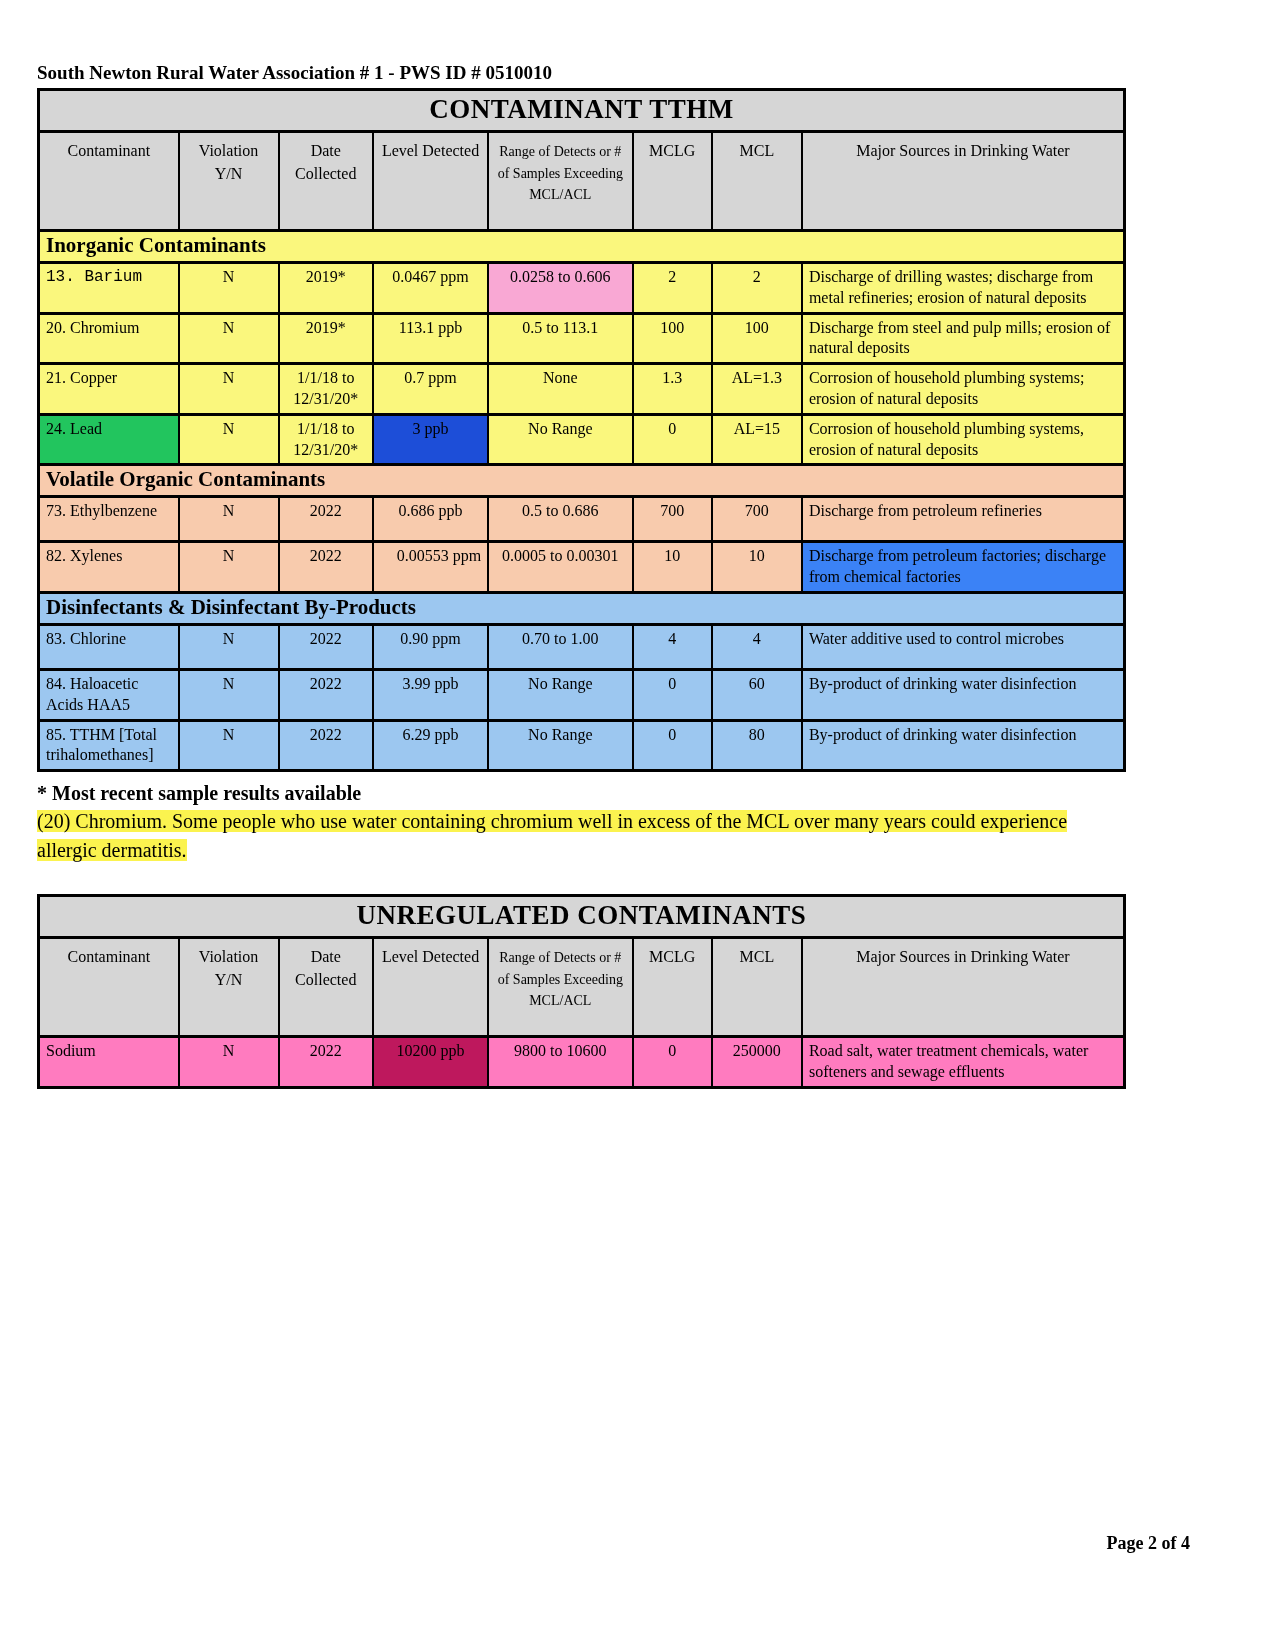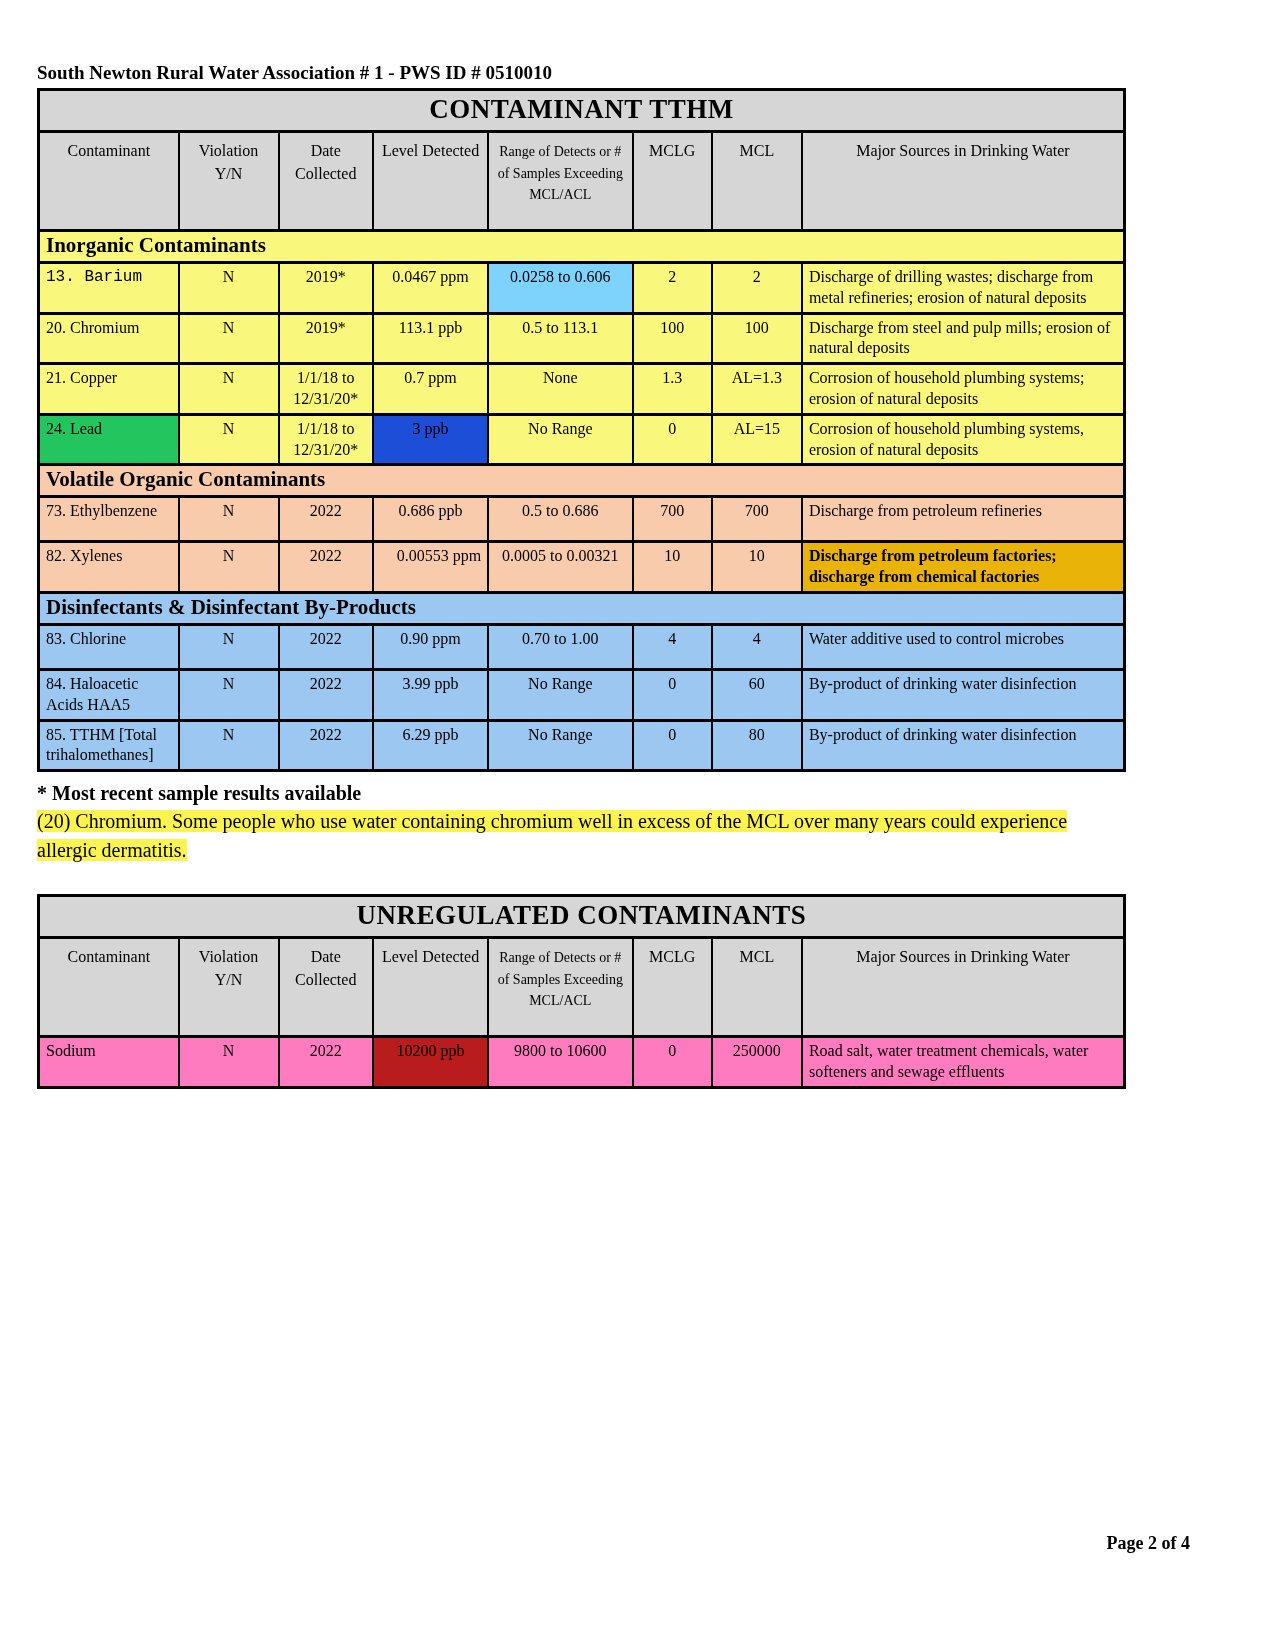--- a/index.html
+++ b/index.html
@@ -133,21 +133,21 @@
     </thead>
     <tbody data-table="contaminant_table.sections">
         <tr>
           <td colspan="8" class="section-header" style="background: rgb(250, 247, 125);">Inorganic Contaminants</td>
         </tr>
         <tr class="data-row">
           <td class="cell-0" style="background: rgb(250, 247, 125); font-family: Liberation Mono, monospace;">13. Barium</td>
           <td class="cell-1" style="background: rgb(250, 247, 125);">N</td>
           <td class="cell-2" style="background: rgb(250, 247, 125);">2019*</td>
           <td class="cell-3" style="background: rgb(250, 247, 125);">0.0467 ppm</td>
-          <td class="cell-4" style="background: #7dd3fc;">0.0258 to 0.606</td>
+          <td class="cell-4" style="background: #f9a8d4;">0.0258 to 0.606</td>
           <td class="cell-5" style="background: rgb(250, 247, 125);">2</td>
           <td class="cell-6" style="background: rgb(250, 247, 125);">2</td>
           <td class="cell-7" style="background: rgb(250, 247, 125);">Discharge of drilling wastes; discharge from metal refineries; erosion of natural deposits</td>
         </tr>
         <tr class="data-row">
           <td class="cell-0" style="background: rgb(250, 247, 125);">20. Chromium</td>
           <td class="cell-1" style="background: rgb(250, 247, 125);">N</td>
           <td class="cell-2" style="background: rgb(250, 247, 125);">2019*</td>
           <td class="cell-3" style="background: rgb(250, 247, 125);">113.1 ppb</td>
           <td class="cell-4" style="background: rgb(250, 247, 125);">0.5 to 113.1</td>
@@ -186,24 +186,24 @@
           <td class="cell-4" style="background: rgb(248, 203, 173);">0.5 to 0.686</td>
           <td class="cell-5" style="background: rgb(248, 203, 173);">700</td>
           <td class="cell-6" style="background: rgb(248, 203, 173);">700</td>
           <td class="cell-7" style="background: rgb(248, 203, 173);">Discharge from petroleum refineries</td>
         </tr>
         <tr class="data-row">
           <td class="cell-0" style="background: rgb(248, 203, 173);">82. Xylenes</td>
           <td class="cell-1" style="background: rgb(248, 203, 173);">N</td>
           <td class="cell-2" style="background: rgb(248, 203, 173);">2022</td>
           <td class="cell-3" style="background: rgb(248, 203, 173); text-align: right;">0.00553 ppm</td>
-          <td class="cell-4" style="background: rgb(248, 203, 173);">0.0005 to 0.00321</td>
+          <td class="cell-4" style="background: rgb(248, 203, 173);">0.0005 to 0.00301</td>
           <td class="cell-5" style="background: rgb(248, 203, 173);">10</td>
           <td class="cell-6" style="background: rgb(248, 203, 173);">10</td>
-          <td class="cell-7" style="background: #eab308; font-weight: bold;">Discharge from petroleum factories; discharge from chemical factories</td>
+          <td class="cell-7" style="background: #3b82f6;">Discharge from petroleum factories; discharge from chemical factories</td>
         </tr>
         <tr>
           <td colspan="8" class="section-header" style="background: rgb(156, 199, 240);">Disinfectants &amp; Disinfectant By-Products</td>
         </tr>
         <tr class="data-row">
           <td class="cell-0" style="background: rgb(156, 199, 240);">83. Chlorine</td>
           <td class="cell-1" style="background: rgb(156, 199, 240);">N</td>
           <td class="cell-2" style="background: rgb(156, 199, 240);">2022</td>
           <td class="cell-3" style="background: rgb(156, 199, 240); margin-left: 32px;">0.90 ppm</td>
           <td class="cell-4" style="background: rgb(156, 199, 240);">0.70 to 1.00</td>
@@ -264,21 +264,21 @@
         <th>MCLG</th>
         <th>MCL</th>
         <th>Major Sources in Drinking Water</th>
       </tr>
     </thead>
     <tbody>
         <tr class="data-row">
           <td class="cell-0" style="background: rgb(255, 123, 191);">Sodium</td>
           <td class="cell-1" style="background: rgb(255, 123, 191);">N</td>
           <td class="cell-2" style="background: rgb(255, 123, 191);">2022</td>
-          <td class="cell-3" style="background: #b91c1c; margin-left: 21px;">10200 ppb</td>
+          <td class="cell-3" style="background: #be185d; margin-left: 21px;">10200 ppb</td>
           <td class="cell-4" style="background: rgb(255, 123, 191);">9800 to 10600</td>
           <td class="cell-5" style="background: rgb(255, 123, 191);">0</td>
           <td class="cell-6" style="background: rgb(255, 123, 191);">250000</td>
           <td class="cell-7" style="background: rgb(255, 123, 191);">Road salt, water treatment chemicals, water softeners and sewage effluents</td>
         </tr>
       </tbody>
   </table>
 
   <div class="page-footer">Page 2 of 4</div>
 

